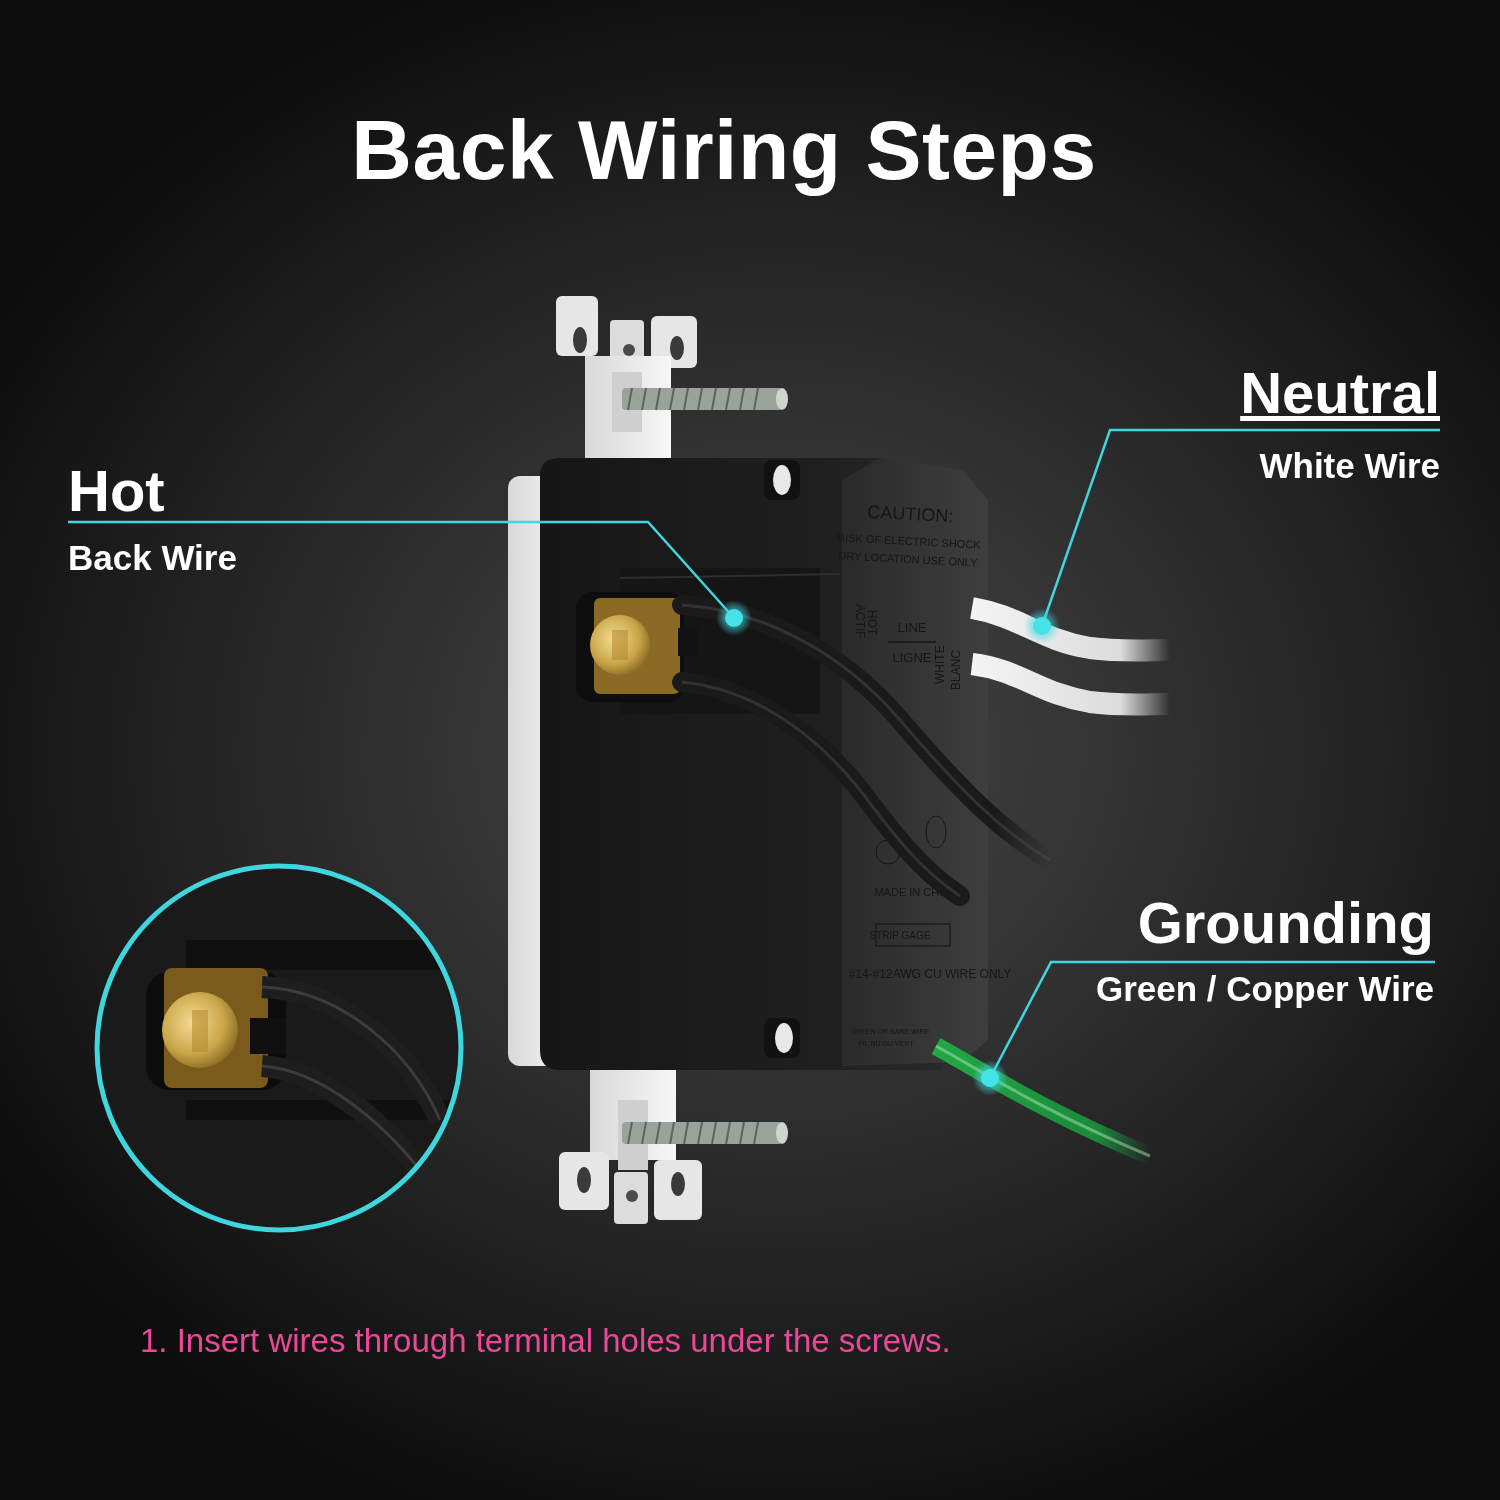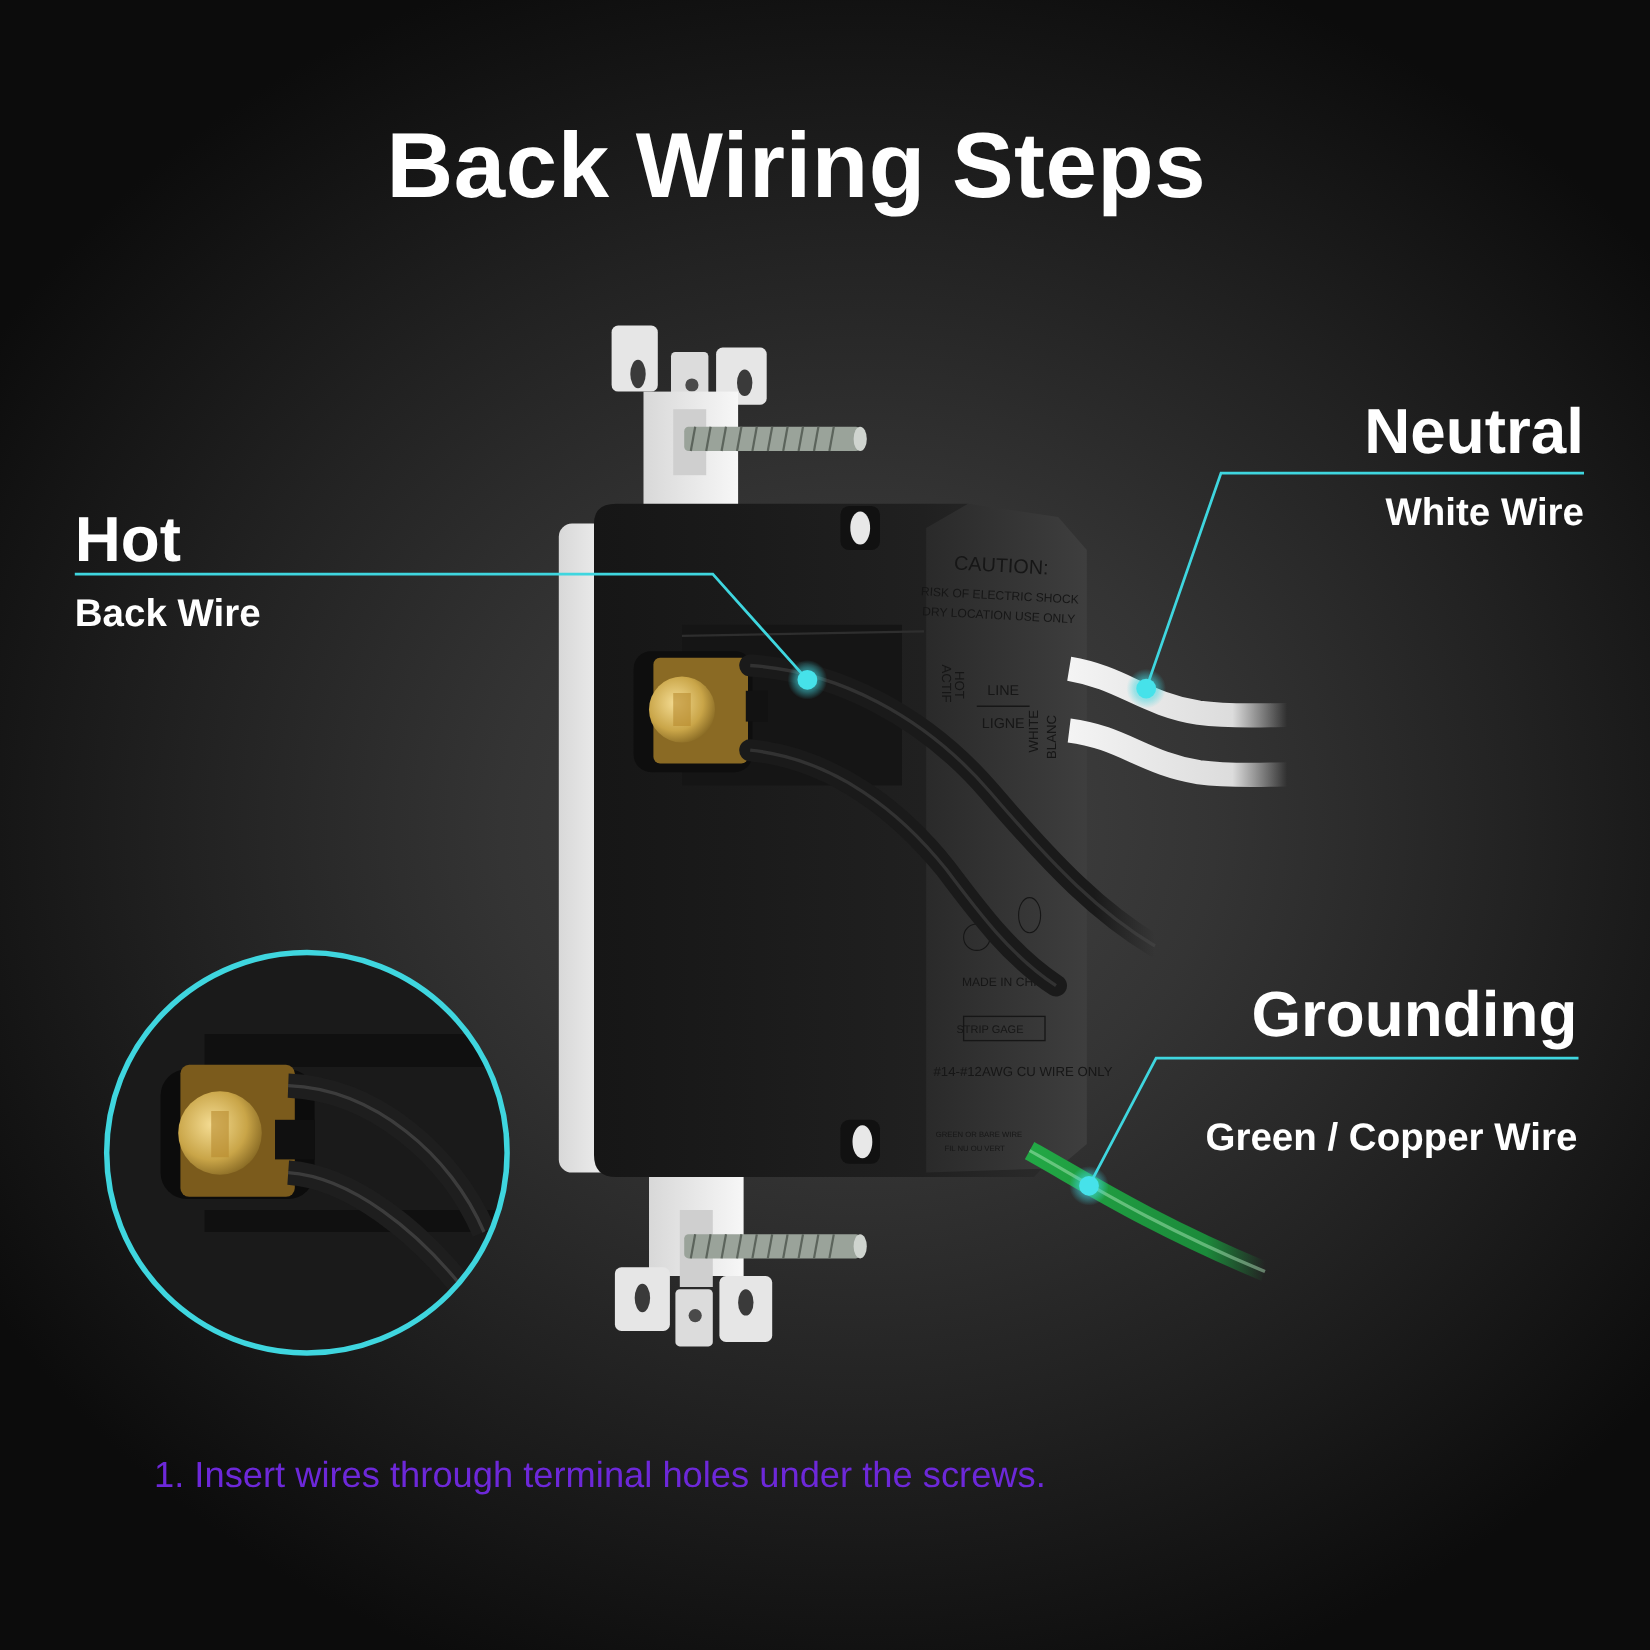--- a/index.html
+++ b/index.html
@@ -11,25 +11,25 @@
     }
     .abs { position: absolute; }
     .title {
       left: 4px; width: 1440px; top: 108px; text-align: center;
       font-size: 84px; font-weight: bold; letter-spacing: 0.5px; line-height: 1;
     }
     .label-main { font-size: 58px; font-weight: bold; line-height: 1; }
     .label-sub { font-size: 35px; font-weight: bold; line-height: 1; }
     .hot-title { left: 68px; top: 462px; }
     .hot-sub { left: 68px; top: 540px; }
-    .neu-title { right: 60px; top: 364px; text-align: right; }
+    .neu-title { right: 60px; top: 364px; text-align: right; text-decoration: underline; }
     .neu-sub { right: 60px; top: 448px; text-align: left; }
     .gnd-title { right: 66px; top: 894px; text-align: left; }
-    .gnd-sub { right: 66px; top: 1016px; text-align: right; margin-left: 12px; }
-    .steps { left: 140px; top: 1318px; font-size: 33px; line-height: 46px; color: #6d28d9; }
+    .gnd-sub { right: 66px; top: 971px; text-align: right; margin-left: 12px; }
+    .steps { left: 140px; top: 1318px; font-size: 33px; line-height: 46px; color: #ec4899; }
     .steps div { white-space: nowrap; }
     svg.diagram { position: absolute; left: 0; top: 0; }
     .ink { font-family: "Liberation Sans", sans-serif; fill: #161616; }
   </style>
 </head>
 <body>
 
 <svg class="diagram" width="1500" height="1500" viewBox="0 0 1500 1500">
   <defs>
     <linearGradient id="bodyGrad" x1="0" y1="0" x2="1" y2="0">

